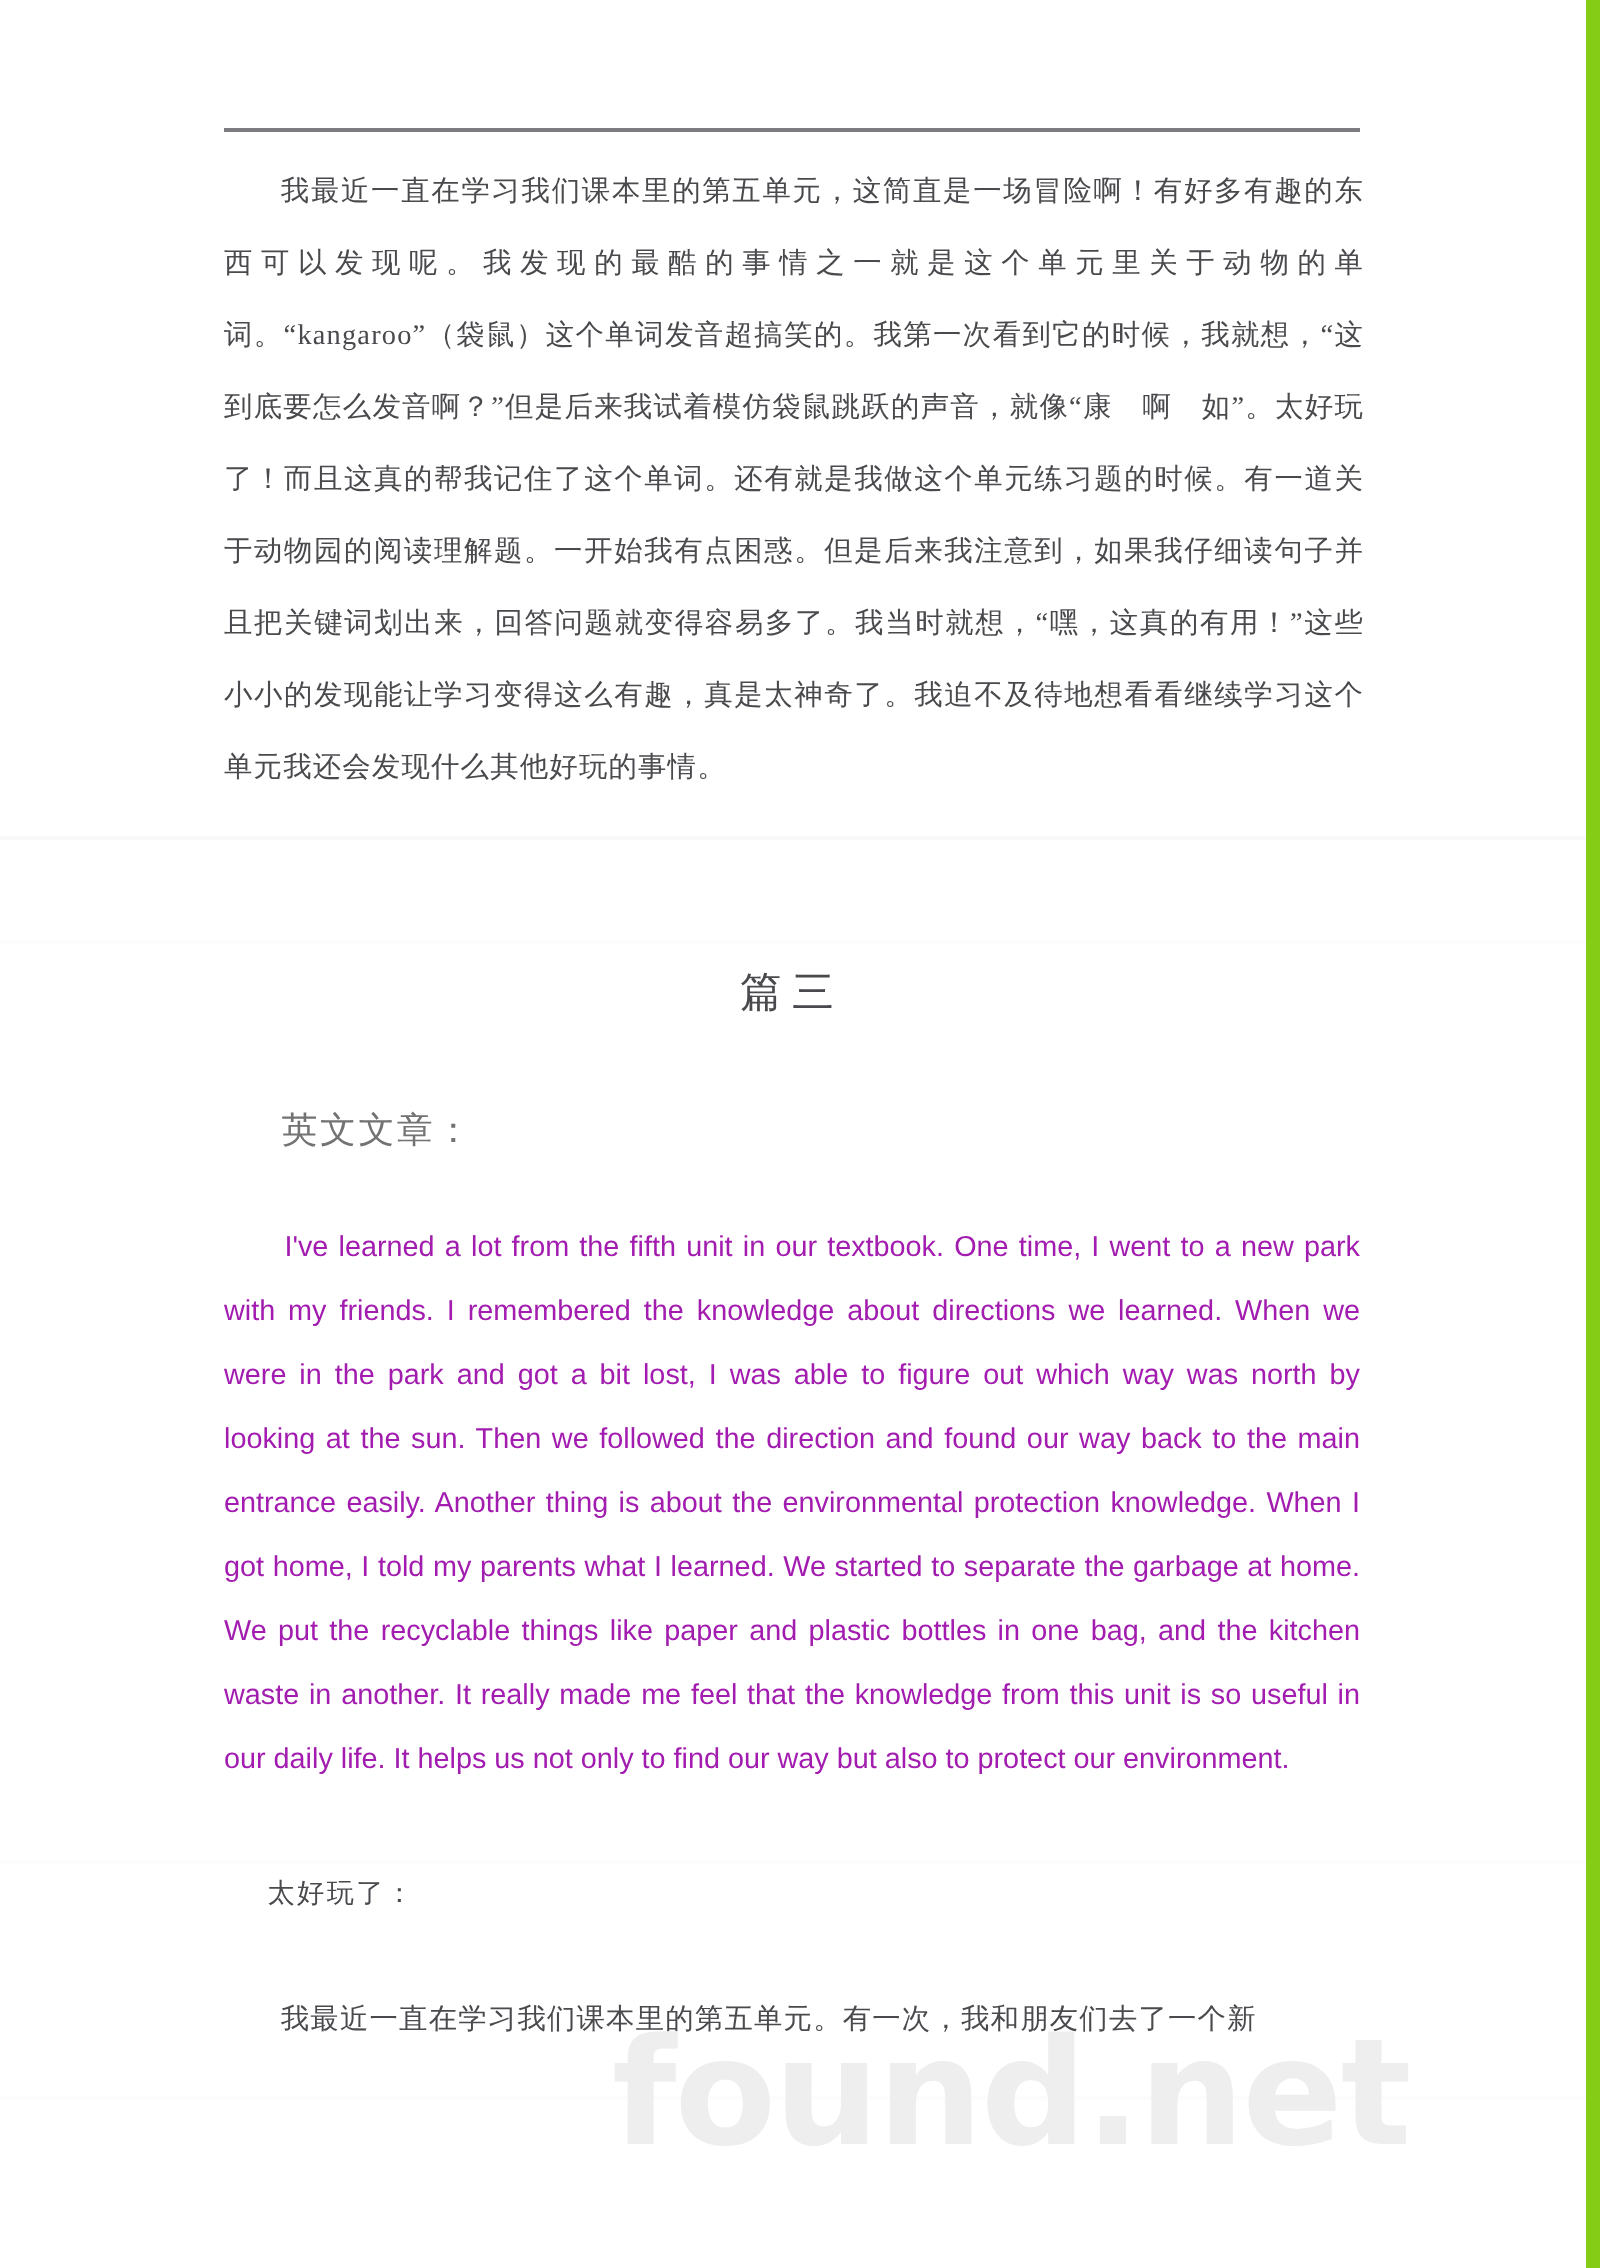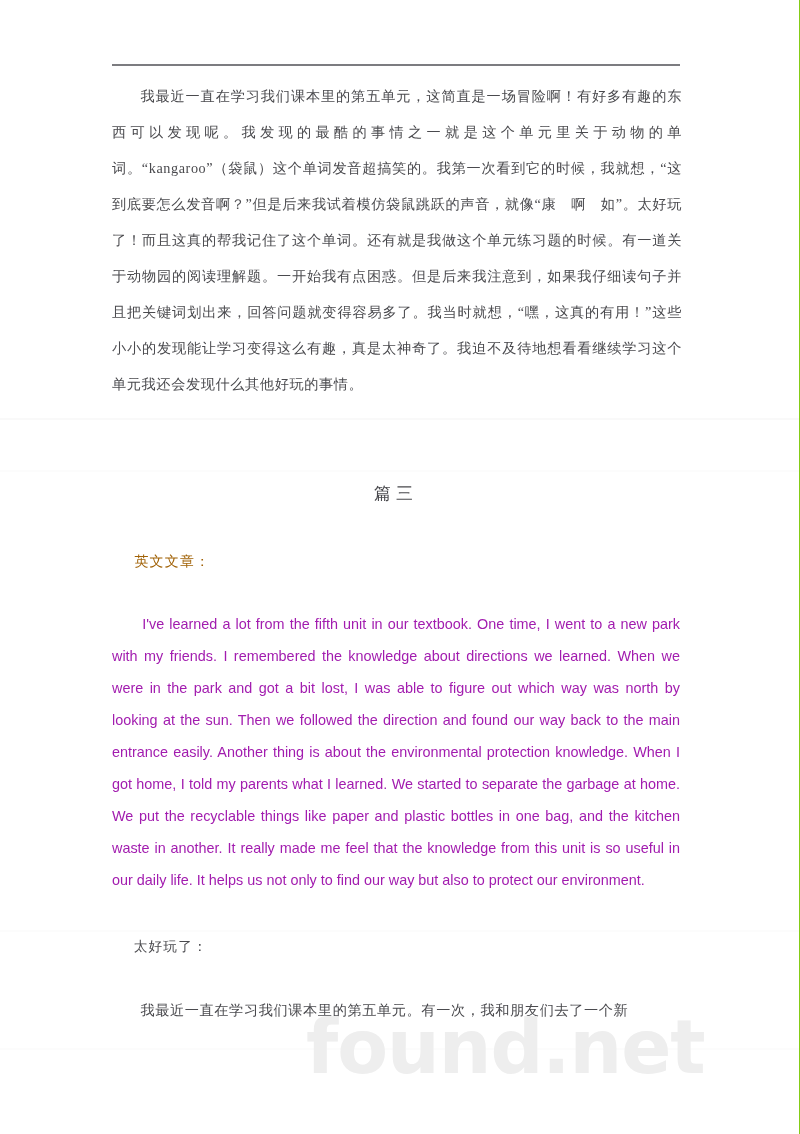--- a/index.html
+++ b/index.html
@@ -11,21 +11,21 @@
   body {
     font-family: "Liberation Serif", "DejaVu Serif", serif;
   }
   .page {
     position: relative;
     width: 800px;
     height: 1134px;
     background: #ffffff;
     overflow: hidden;
     box-sizing: border-box;
-    border-right: 1px solid #84cc16;
+    border-right: 7px solid #84cc16;
   }
   
   .scan-bands {
     position: absolute;
     inset: 0;
     pointer-events: none;
     background:
       linear-gradient(to bottom,
         rgba(0,0,0,0.010) 0px, rgba(0,0,0,0.010) 2px, rgba(0,0,0,0) 2px),
       linear-gradient(to bottom,
@@ -73,31 +73,31 @@
     width: 570px;
   }
 
   .heading-pian {
     position: absolute;
     left: 112px;
     top: 482px;
     width: 568px;
     text-align: center;
     font-family: "Liberation Serif", "DejaVu Serif", serif;
-    font-size: 17px;
+    font-size: 21px;
     color: #4a4a4e;
     letter-spacing: 5px;
   }
 
   .label-en {
     position: absolute;
     left: 112px;
     top: 553px;
-    font-size: 14px;
-    color: #a16207;
+    font-size: 18px;
+    color: #737373;
     letter-spacing: 1.2px;
     text-indent: 1.6em;
     width: 300px;
   }
 
   .para-en {
     position: absolute;
     left: 112px;
     top: 608px;
     width: 568px;

